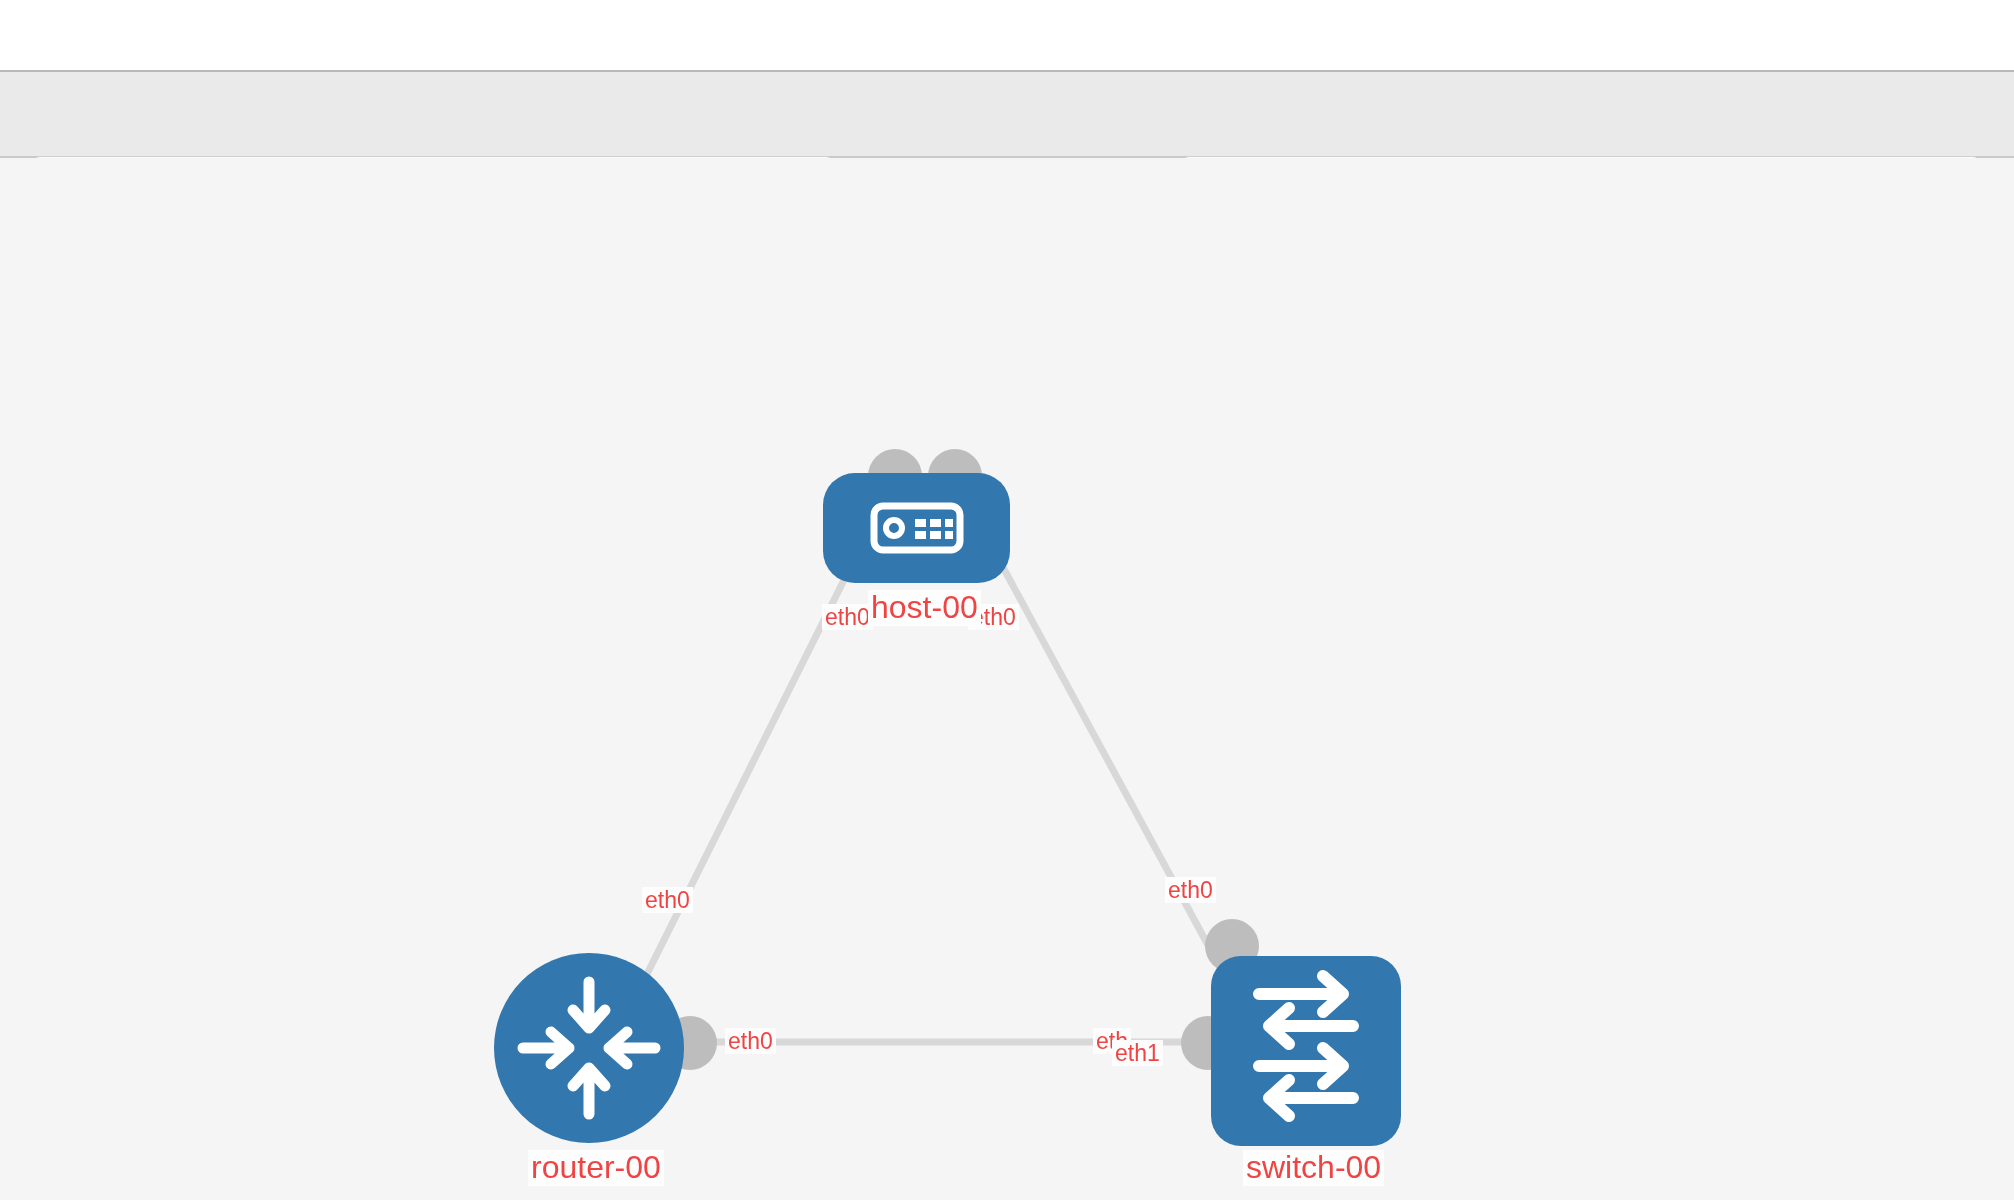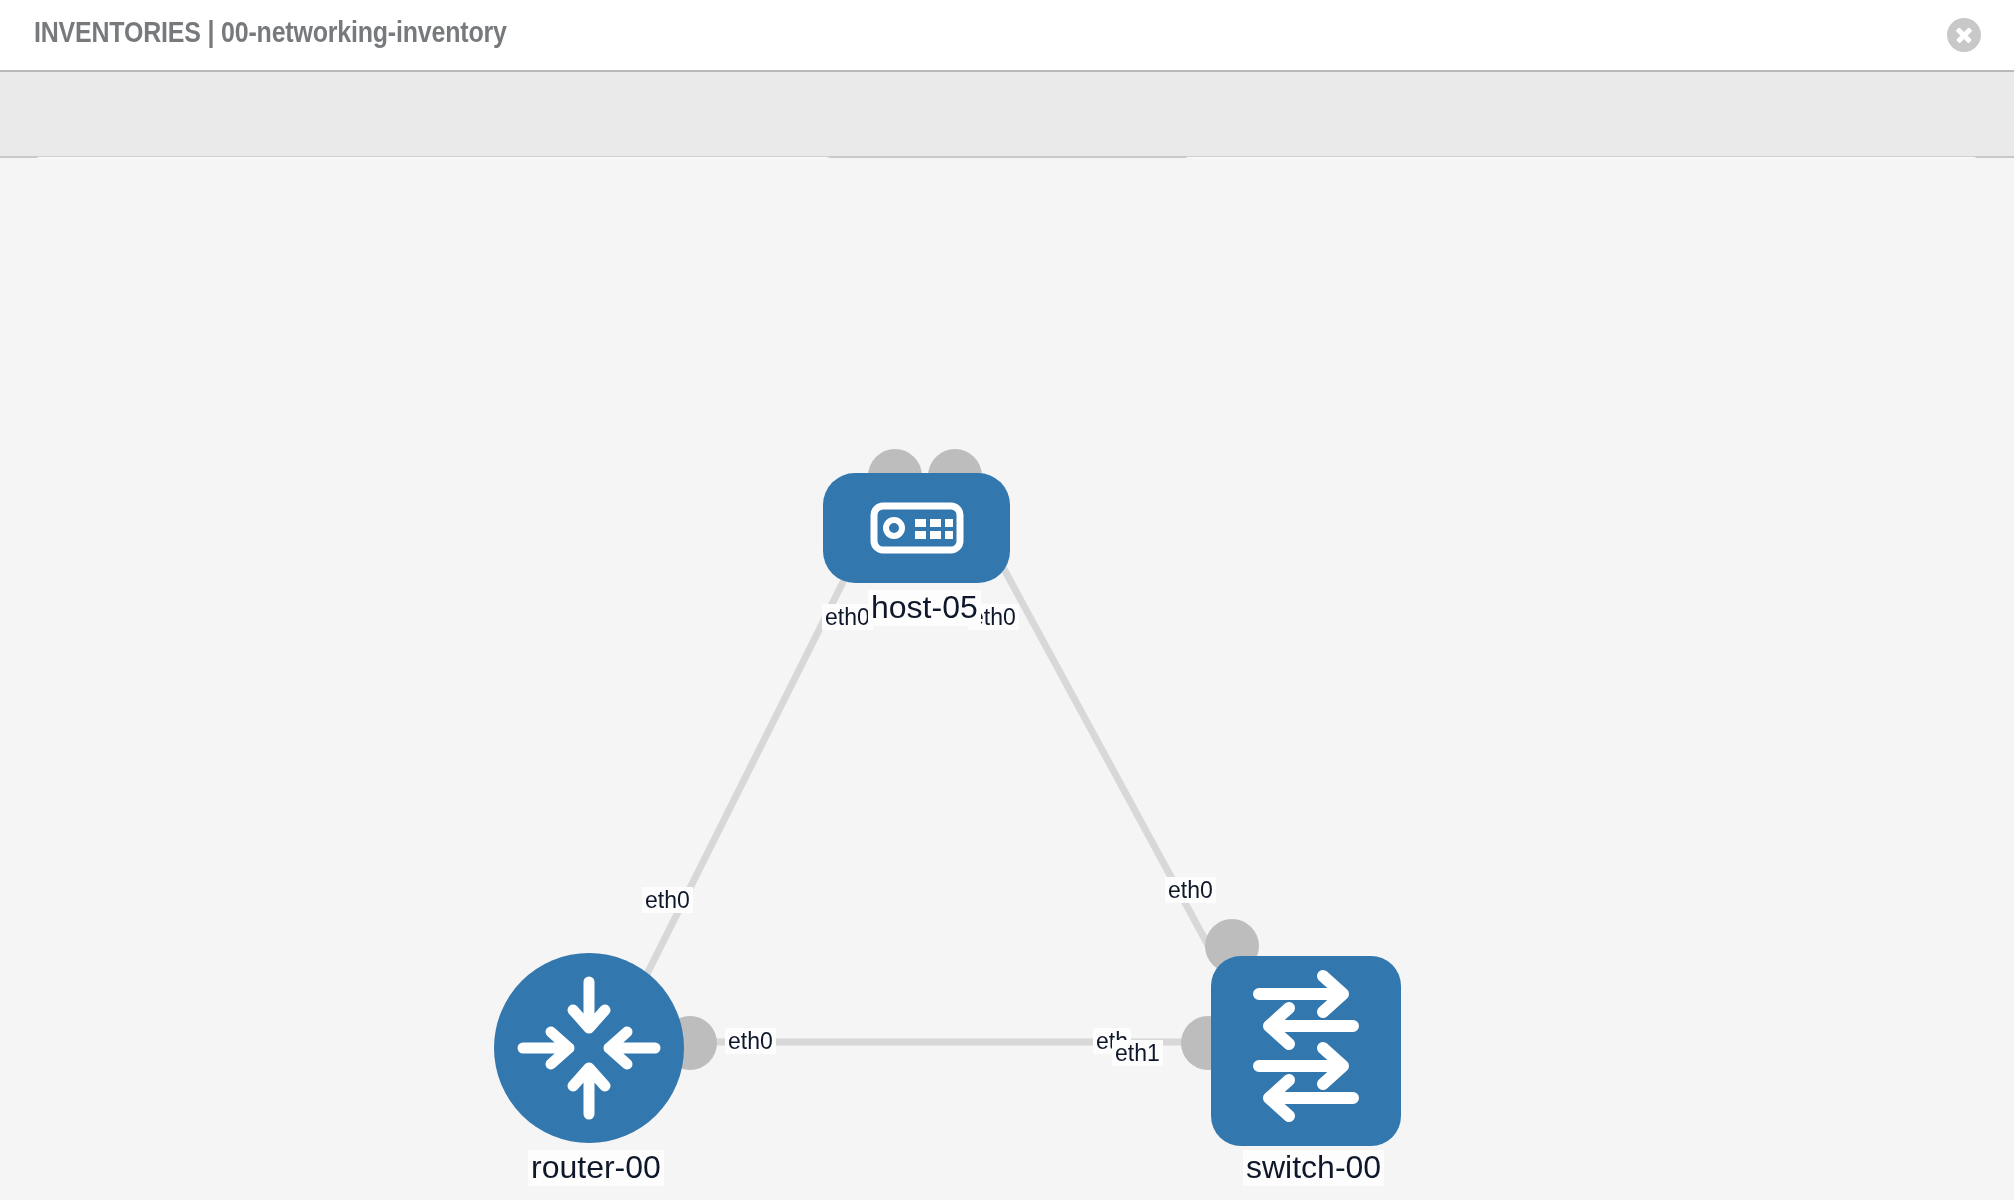--- a/index.html
+++ b/index.html
@@ -121,40 +121,33 @@
     position: absolute;
     left: 0; top: 0;
     width: 2014px;
     height: 1042px;
   }
 
   
   .glabel {
     position: absolute;
     background: #fdfdfd;
-    color: #0f172a;
+    color: #ef4444;
     white-space: nowrap;
     padding: 1px 3px;
     line-height: 1.05;
   }
   .glabel.port { font-size: 23px; }
   .glabel.node { font-size: 32px; }
 </style>
 </head>
 <body>
 
 <div id="app">
 
-  <div id="header">
-    <div id="page-title">INVENTORIES | 00-networking-inventory</div>
-    <div id="close-button">
-      <div class="bar a"></div>
-      <div class="bar b"></div>
-    </div>
-  </div>
 
   <div id="toolbar">
 
     <div id="actions-combo" class="combo">
       <span class="combo-text">ACTIONS</span>
       <span class="chevron"></span>
     </div>
 
     <div id="wrench-icon" class="tool-icon">
       <svg viewBox="0 0 44 44" width="44" height="44" aria-hidden="true">
@@ -228,21 +221,21 @@
           <path d="M48,38 L132,38 M132,38 L112,20 M132,38 L112,56" fill="none" stroke="#ffffff" stroke-width="12" stroke-linecap="round" stroke-linejoin="round"></path>
           <path d="M142,70 L58,70 M58,70 L78,52 M58,70 L78,88" fill="none" stroke="#ffffff" stroke-width="12" stroke-linecap="round" stroke-linejoin="round"></path>
           <path d="M48,110 L132,110 M132,110 L112,92 M132,110 L112,128" fill="none" stroke="#ffffff" stroke-width="12" stroke-linecap="round" stroke-linejoin="round"></path>
           <path d="M142,142 L58,142 M58,142 L78,124 M58,142 L78,160" fill="none" stroke="#ffffff" stroke-width="12" stroke-linecap="round" stroke-linejoin="round"></path>
         </g>
       </g>
     </svg>
 
     <div class="glabel port" style="left:822px; top:446px;">eth0</div>
     <div class="glabel port" style="left:968px; top:446px;">eth0</div>
-    <div class="glabel node" style="left:868px; top:432px;">host-05</div>
+    <div class="glabel node" style="left:868px; top:432px;">host-00</div>
 
     <div class="glabel port" style="left:642px; top:729px;">eth0</div>
     <div class="glabel port" style="left:1165px; top:719px;">eth0</div>
 
     <div class="glabel port" style="left:725px; top:870px;">eth0</div>
     <div class="glabel port" style="left:1093px; top:870px;">eth</div>
     <div class="glabel port" style="left:1112px; top:870px;margin-top:12px;">eth1</div>
 
     <div class="glabel node" style="left:528px; top:992px;text-align:center;">router-00</div>
     <div class="glabel node" style="left:1243px; top:992px;text-align:center;">switch-00</div>

